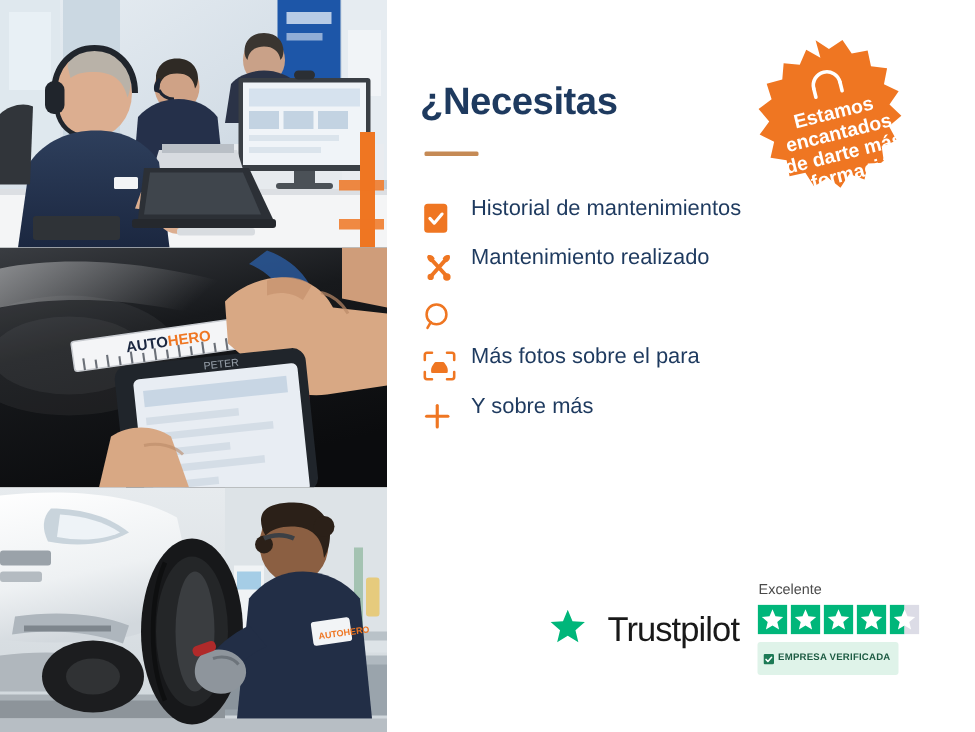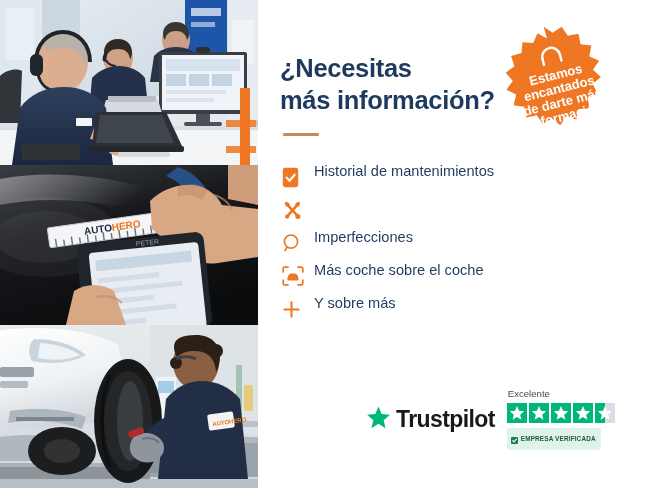--- a/index.html
+++ b/index.html
@@ -124,23 +124,24 @@
     left: 108px;
     bottom: 30px;
     display: flex;
     align-items: center;
     gap: 12px;
   }
   #tp-logo { display: flex; align-items: center; gap: 5px; }
   #tp-wordmark {
     color: #191919;
     font-size: 23px;
-    font-weight: bold;
+    font-weight: normal;
     letter-spacing: -0.6px;
     line-height: 1;
+    margin-left: 9px;
   }
   #tp-rating { display: flex; flex-direction: column; align-items: flex-start; }
   #tp-excelente {
     color: #4a4a4a;
     font-size: 9.6px;
     line-height: 1;
     margin: 0 0 4px 1px;
   }
   #tp-stars { display: flex; gap: 2px; }
   .tp-star-tile {
@@ -405,21 +406,20 @@
 
         <rect x="128" y="104" width="16" height="7" rx="3" fill="#b02a2a" transform="rotate(-20 136 107)"></rect>
       </svg>
     </div>
   </div>
 
   <div id="content-column">
 
     <h1 id="heading">
       <span class="line">¿Necesitas</span>
-      <span class="line">más información?</span>
     </h1>
     <div id="heading-rule"></div>
 
     <div id="badge">
       <svg viewBox="0 0 124 124">
         <g transform="rotate(-14 62 62)">
           <path d="M62 3
                    l7.2 7.9 10.2-3.6 3.8 10.2 10.8 0.6-0.4 10.8 10.1 3.9-4.6 9.8 8.4 6.8-8.1 7.2 5.9 9.1-9.7 4.8 2.7 10.5-10.7 1.5-1.1 10.8-10.6-2.1-4.7 9.8-9-5.9-7.9 7.4-6.6-8.6-10.2 3.5-3.5-10.3-10.8-0.3 0.7-10.8-10-4.2 4.9-9.7-8.2-7 8.3-7-4.9-9.7 10-4.2-0.7-10.8 10.8-0.3 3.5-10.3 10.2 3.5 6.6-8.6 7.9 7.4z" fill="#ef7622"></path>
         </g>
         <g transform="rotate(-14 62 62)" fill="none" stroke="#ffffff" stroke-width="2.4" stroke-linecap="round">
@@ -454,46 +454,46 @@
             <g stroke="#ef7622" stroke-width="2.6" stroke-linecap="round">
               <path d="M4.2 3.4L16 16.3"></path>
               <path d="M16.6 3.4L5.2 16.3"></path>
             </g>
             <path d="M3.2 2.2c2-0.6 4 0.4 4.6 2.3l-2.3 2.4C3.6 6.4 2.5 4.3 3.2 2.2z" fill="#ef7622"></path>
             <path d="M17.7 2.2c-2-0.6-4 0.4-4.6 2.3l2.3 2.4c2-0.5 3-2.6 2.3-4.7z" fill="#ef7622"></path>
             <circle cx="15.9" cy="16.6" r="2.5" fill="#ef7622"></circle>
             <circle cx="5.1" cy="16.6" r="2.1" fill="#ef7622"></circle>
           </svg>
         </span>
+        <span class="feature-label">Mantenimiento realizado</span>
       </li>
 
       <li class="feature-item">
         <span class="feature-icon">
           <svg width="20" height="20" viewBox="0 0 20 20">
             <circle cx="9" cy="8.6" r="6.6" fill="none" stroke="#ef7622" stroke-width="1.7"></circle>
             <path d="M5.2 13.8L3 17.6" stroke="#ef7622" stroke-width="1.7" stroke-linecap="round"></path>
           </svg>
         </span>
-        <span class="feature-label">Imperfecciones</span>
       </li>
 
       <li class="feature-item">
         <span class="feature-icon">
           <svg width="22" height="20" viewBox="0 0 22 20">
             <g fill="none" stroke="#ef7622" stroke-width="1.7" stroke-linecap="round">
               <path d="M1.2 6V2.6a1.4 1.4 0 0 1 1.4-1.4H6"></path>
               <path d="M20.8 6V2.6a1.4 1.4 0 0 0-1.4-1.4H16"></path>
               <path d="M1.2 14v3.4a1.4 1.4 0 0 0 1.4 1.4H6"></path>
               <path d="M20.8 14v3.4a1.4 1.4 0 0 1-1.4 1.4H16"></path>
             </g>
             <path d="M5.4 12.6c0-1 0.4-2.2 1-3l0.9-1.3c0.4-0.6 1-0.9 1.7-0.9h3.9c0.7 0 1.3 0.3 1.7 0.9l0.9 1.3c0.6 0.8 1 2 1 3v0.9H5.4z" fill="#ef7622"></path>
             <rect x="5.4" y="13" width="11.1" height="1.6" rx="0.8" fill="#ef7622"></rect>
           </svg>
         </span>
-        <span class="feature-label">Más coche sobre el coche</span>
+        <span class="feature-label">Más fotos sobre el para</span>
       </li>
 
       <li class="feature-item">
         <span class="feature-icon">
           <svg width="19" height="19" viewBox="0 0 19 19">
             <g stroke="#ef7622" stroke-width="2.1" stroke-linecap="round">
               <path d="M9.5 2.4v14.2"></path>
               <path d="M2.4 9.5h14.2"></path>
             </g>
           </svg>

